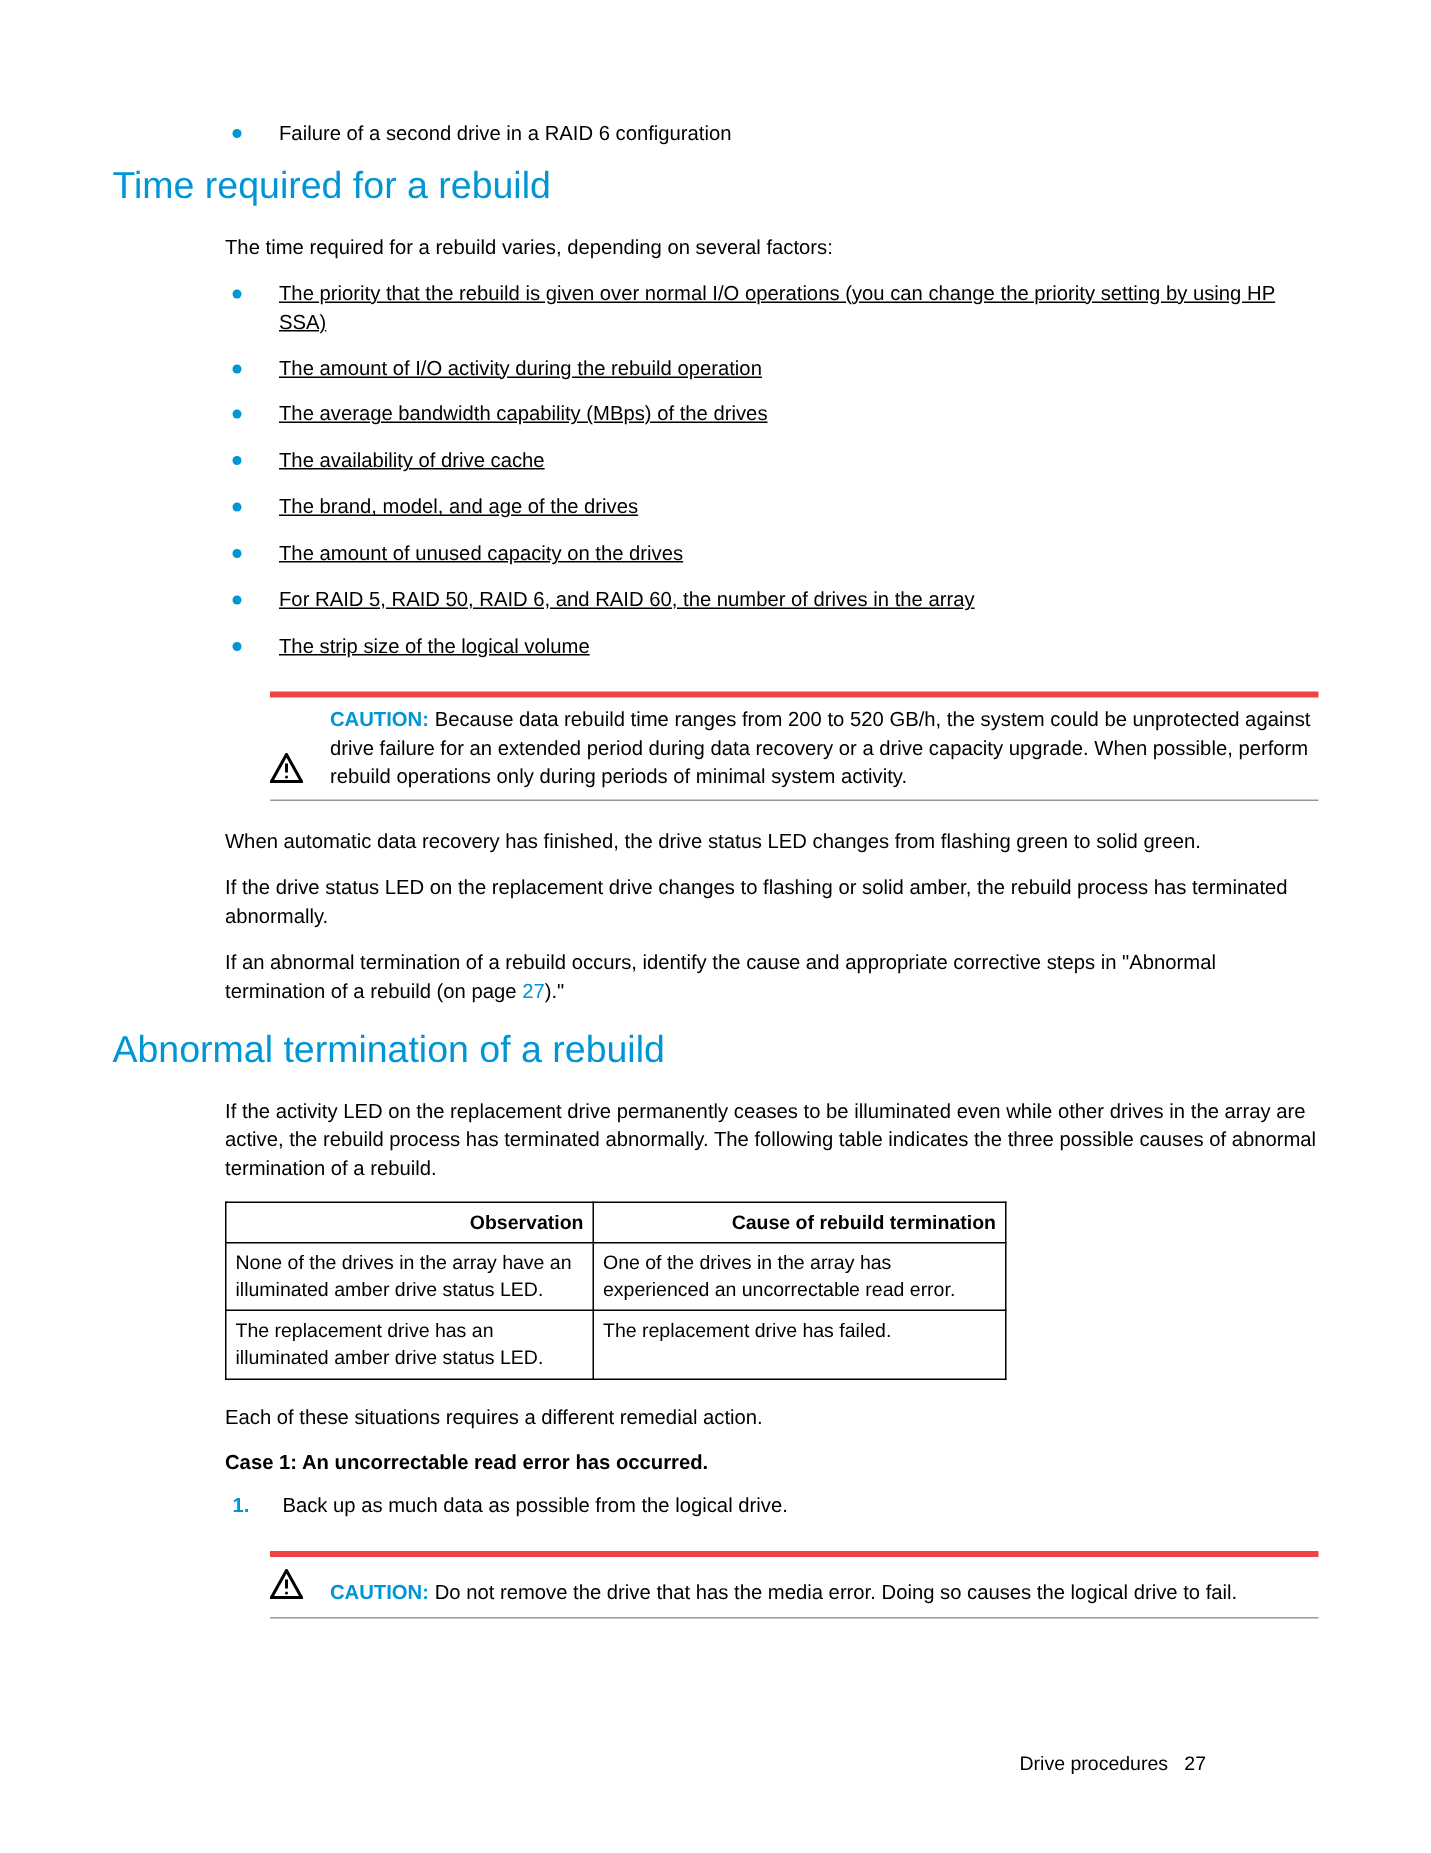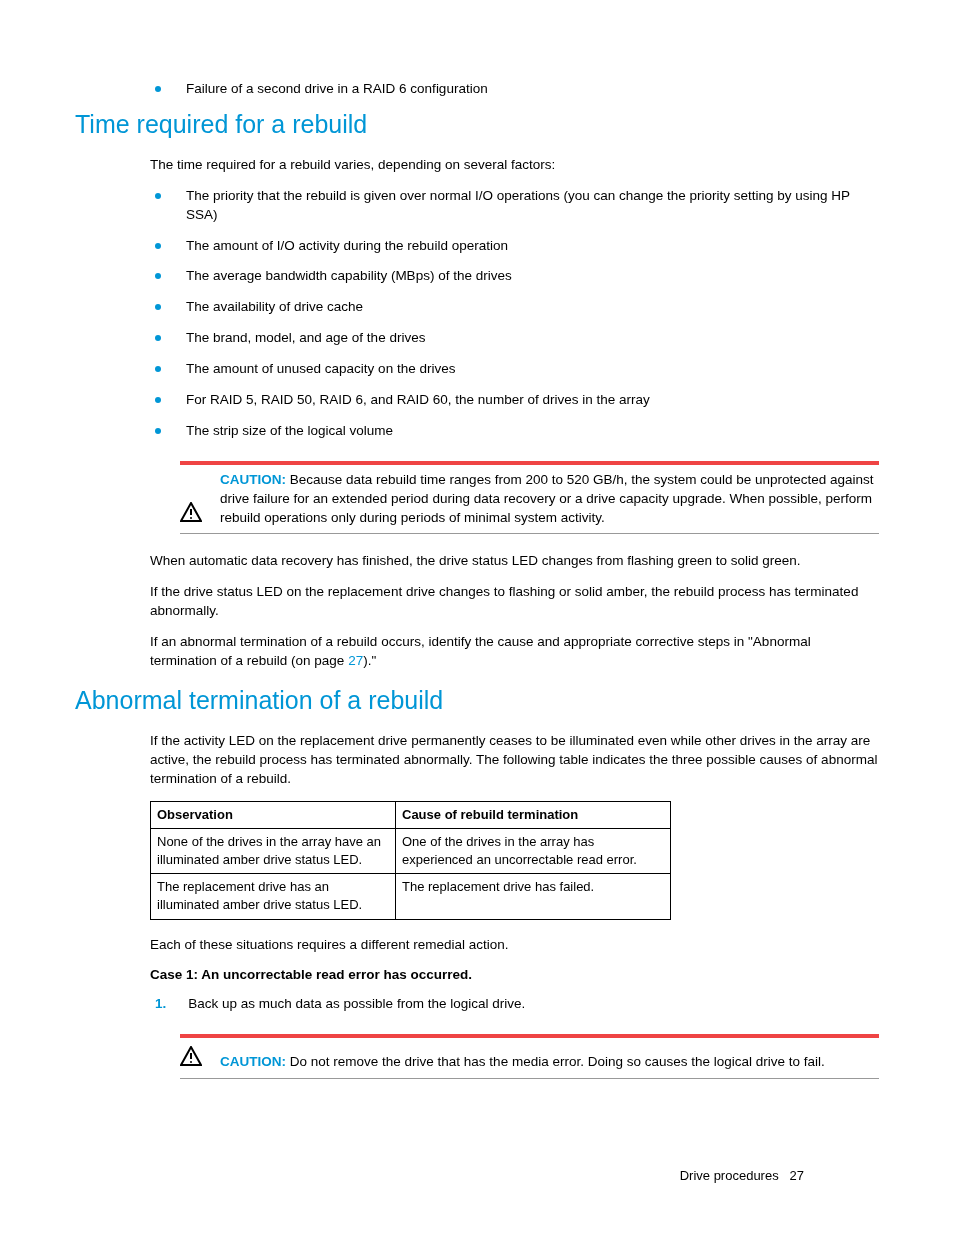--- a/index.html
+++ b/index.html
@@ -34,20 +34,21 @@
       margin-bottom: 14px;
       margin-top: 8px;
     }
     .body-para {
       margin-left: 75px;
       margin-bottom: 12px;
     }
     .bullet-list {
       margin-left: 80px;
       list-style: none;
+      text-decoration: underline;
     }
     .bullet-list li {
       display: flex;
       align-items: flex-start;
       margin-bottom: 12px;
     }
     .bullet-list li .bullet-dot { margin-top: 6px; }
     .caution-box {
       margin-left: 105px;
       border-top: 4px solid #ef4444;
@@ -72,21 +73,21 @@
       margin-left: 75px;
       margin-bottom: 16px;
     }
     th, td {
       border: 1px solid #000;
       padding: 4px 6px;
       text-align: left;
       vertical-align: top;
       font-size: 13px;
     }
-    th { font-weight: bold; }
+    th { font-weight: bold; text-align: right; }
     .col1 { width: 245px; }
     .col2 { width: 275px; }
     .case-heading {
       font-weight: bold;
       margin-left: 75px;
       margin-bottom: 10px;
     }
     .numbered {
       margin-left: 80px;
       display: flex;

